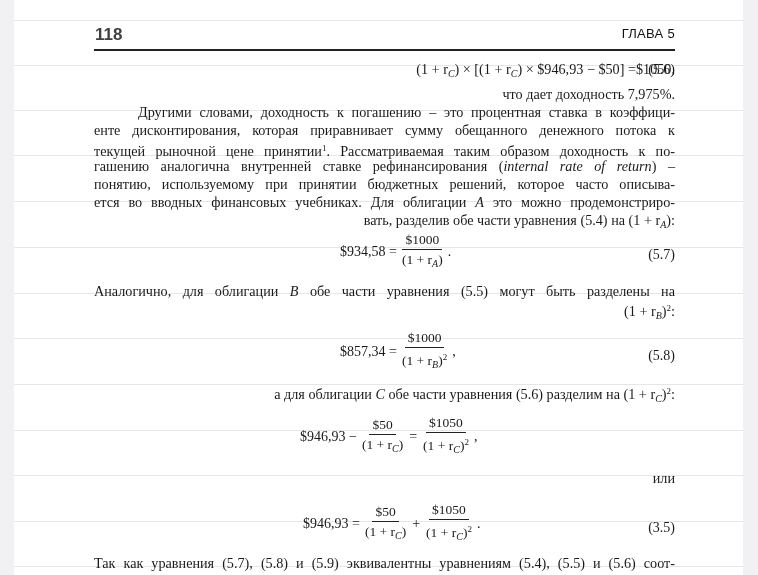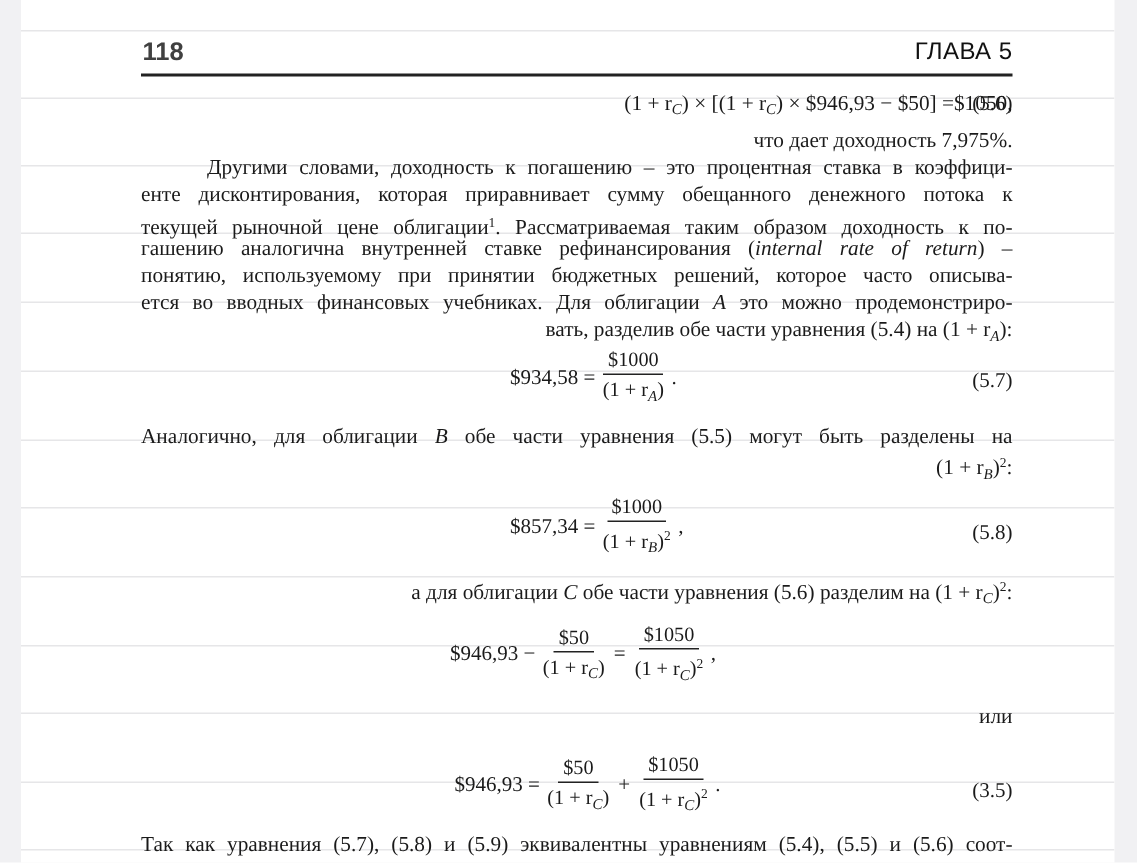--- a/index.html
+++ b/index.html
@@ -17,21 +17,21 @@
     position:absolute; left:0; right:0; height:1px; background:#e6e6e8;
   }
   .hdr-num {
     position:absolute; left:81px; top:25px;
     font-family:"Liberation Sans","DejaVu Sans",sans-serif;
     font-weight:bold; font-size:17px; color:#404040;
   }
   .hdr-chap {
     position:absolute; right:68px; top:26px;
     font-family:"Liberation Sans","DejaVu Sans",sans-serif;
-    font-size:16px; color:#111; letter-spacing:0.3px;
+    font-size:13px; color:#111; letter-spacing:0.3px;
   }
   .hdr-rule {
     position:absolute; left:80px; width:581px; top:49px; height:2px; background:#222;
   }
   .line {
     position:absolute; left:80px; width:581px;
     font-size:14.2px; line-height:17px; white-space:nowrap;text-align:right;
   }
   .just { text-align:justify; text-align-last:justify; }
   .indent { padding-left:44px; box-sizing:border-box; }
@@ -75,21 +75,21 @@
     <span style="padding-left:188px">
       <span>(1 + r</span><span class="sub">C</span><span>) × [(1 + r</span><span class="sub">C</span><span>) × $946,93 − $50] =$1050,</span>
     </span>
     <span class="eqno">(5.6)</span>
   </div>
 
   <div class="line" style="top:86px">что дает доходность 7,975%.</div>
 
   <div class="line just indent" style="top:104px">Другими словами, доходность к погашению – это процентная ставка в коэффици-</div>
   <div class="line just" style="top:122px">енте дисконтирования, которая приравнивает сумму обещанного денежного потока к</div>
-  <div class="line just" style="top:140px"><span>текущей рыночной цене облигации</span><span class="sup">1</span><span>. Рассматриваемая таким образом доходность к по-</span></div>
+  <div class="line just" style="top:140px"><span>текущей рыночной цене принятии</span><span class="sup">1</span><span>. Рассматриваемая таким образом доходность к по-</span></div>
   <div class="line just" style="top:158px"><span>гашению аналогична внутренней ставке рефинансирования (</span><i>internal rate of return</i><span>) –</span></div>
   <div class="line just" style="top:176px">понятию, используемому при принятии бюджетных решений, которое часто описыва-</div>
   <div class="line just" style="top:194px"><span>ется во вводных финансовых учебниках. Для облигации </span><i>A</i><span> это можно продемонстриро-</span></div>
   <div class="line" style="top:212px"><span>вать, разделив обе части уравнения (5.4) на (1 + r</span><span class="sub">A</span><span>):</span></div>
 
   <div class="eq" style="left:326px; top:232px">
     <span>$934,58 =</span>
     <span class="frac">
       <span class="num">$1000</span>
       <span class="den"><span>(1 + r</span><span class="sub">A</span><span>)</span></span>

